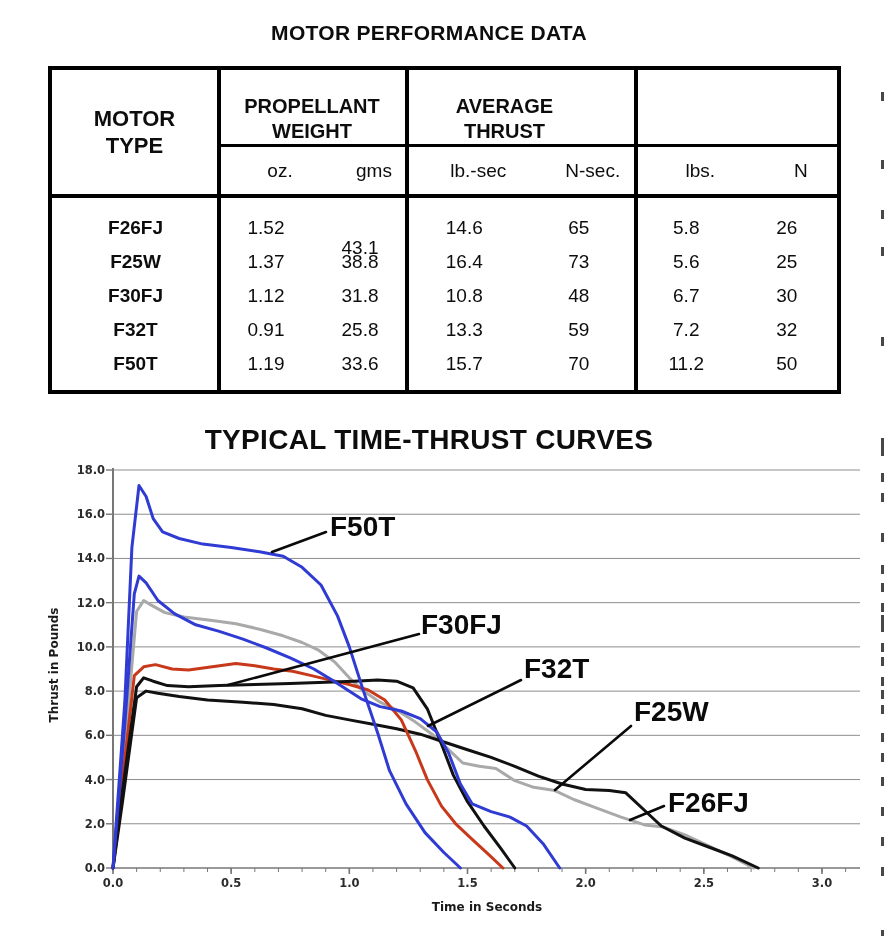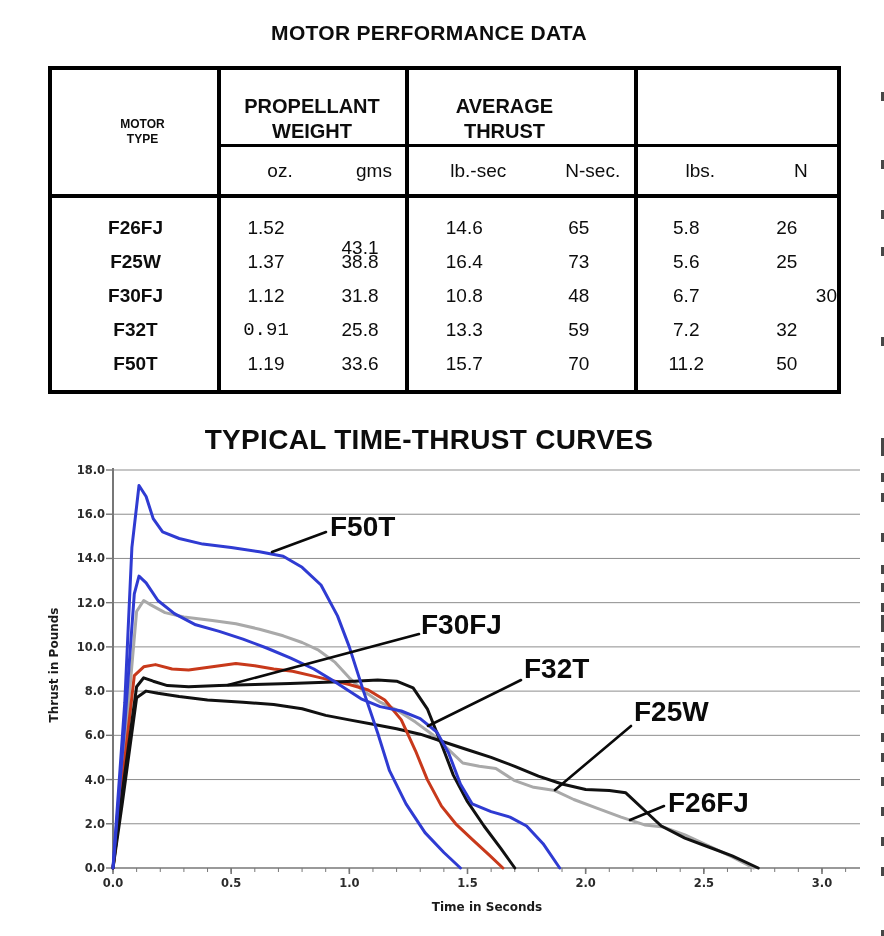--- a/index.html
+++ b/index.html
@@ -14,21 +14,21 @@
        border:4px solid #000;box-sizing:border-box;}
   .tbl-inner{position:absolute;left:0;top:0;right:0;bottom:0;}
   .vline,.hline{position:absolute;background:#000;}
   .vl1{left:165px;top:0;width:4px;bottom:0;}
   .vl2{left:353px;top:0;width:4px;bottom:0;}
   .vl3{left:582px;top:0;width:4px;bottom:0;}
   .hl1{left:167px;right:0;top:74px;height:3px;}
   .hl2{left:0;right:0;top:124px;height:4px;}
   .motor-head{position:absolute;left:0;top:0;width:165px;height:124px;
        display:flex;align-items:center;justify-content:center;text-align:center;
-       font-size:12px;font-weight:bold;line-height:1.25;padding-left:8px;}
+       font-size:22px;font-weight:bold;line-height:1.25;}
   .ghead-row{position:absolute;left:167px;top:0;height:74px;display:flex;}
   .ghead{display:flex;align-items:flex-end;justify-content:center;text-align:center;
        font-size:20px;font-weight:bold;line-height:1.25;}
   .g1{width:186px;} .g2{width:229px;} .g3{width:199px;}
   .units-row{position:absolute;left:0;top:77px;height:47px;display:flex;align-items:center;padding-left:14px;}
   .ucell{text-align:center;font-size:19px;}
   .rows-box{position:absolute;left:0;top:128px;right:0;bottom:0;padding-top:13px;}
   .drow{display:flex;height:34px;align-items:center;}
   .dcell{text-align:center;font-size:19px;}
   .dcell.motor{font-weight:bold;}
@@ -94,25 +94,25 @@
           <div class="dcell" style="width: 100.5px;">5.6</div>
           <div class="dcell" style="width: 100.5px;">25</div>
         </div>
         <div class="drow">
           <div class="dcell motor" style="width: 167px;">F30FJ</div>
           <div class="dcell" style="width: 94px;">1.12</div>
           <div class="dcell" style="width: 94px;">31.8</div>
           <div class="dcell" style="width: 114.5px;">10.8</div>
           <div class="dcell" style="width: 114.5px;">48</div>
           <div class="dcell" style="width: 100.5px;">6.7</div>
-          <div class="dcell" style="width: 100.5px; text-align: right;">30</div>
+          <div class="dcell" style="width: 100.5px;">30</div>
         </div>
         <div class="drow">
           <div class="dcell motor" style="width: 167px;">F32T</div>
-          <div class="dcell" style="width: 94px; font-family: Liberation Mono, monospace;">0.91</div>
+          <div class="dcell" style="width: 94px;">0.91</div>
           <div class="dcell" style="width: 94px;">25.8</div>
           <div class="dcell" style="width: 114.5px;">13.3</div>
           <div class="dcell" style="width: 114.5px;">59</div>
           <div class="dcell" style="width: 100.5px;">7.2</div>
           <div class="dcell" style="width: 100.5px;">32</div>
         </div>
         <div class="drow">
           <div class="dcell motor" style="width: 167px;">F50T</div>
           <div class="dcell" style="width: 94px;">1.19</div>
           <div class="dcell" style="width: 94px;">33.6</div>

